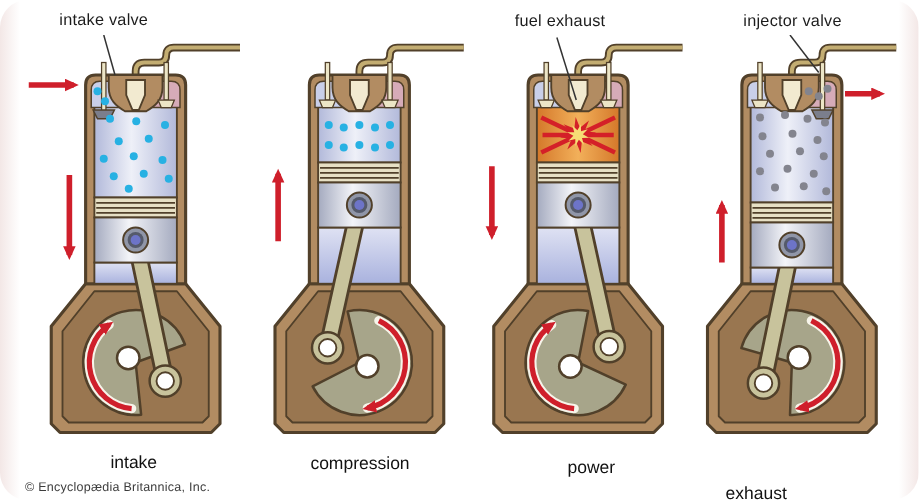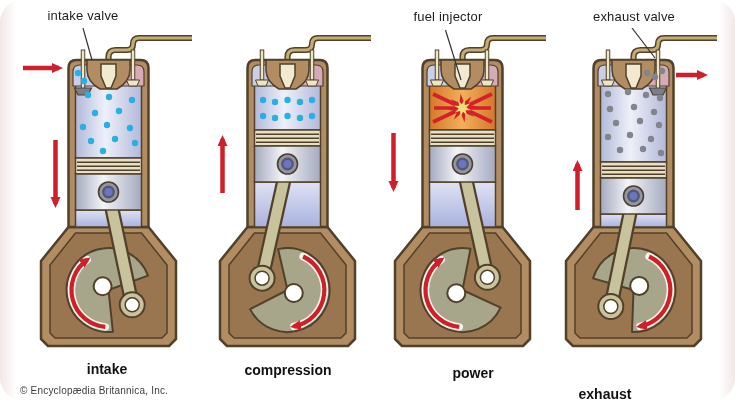--- a/index.html
+++ b/index.html
@@ -3,34 +3,34 @@
 <meta charset="utf-8">
 <style>
   html,body{margin:0;padding:0;background:#fff;}
   .figure{position:relative;width:735px;height:400px;background:#fff;overflow:hidden;
           font-family:"Liberation Sans",sans-serif;border-radius:22px;}
   .fade{position:absolute;top:0;bottom:0;width:16px;pointer-events:none;}
   .engine-slot{position:absolute;top:28px;width:175px;height:340px;}
   .engine-slot svg{display:block;}
   .callout{position:absolute;transform:translateX(-50%);font-size:13px;color:#1c1c1c;
            white-space:nowrap;letter-spacing:.2px;}
-  .stroke-label{position:absolute;transform:translateX(-50%);font-size:14px;font-weight:bold;
+  .stroke-label{position:absolute;transform:translateX(-50%);font-size:14px;font-weight:normal;
                 color:#111;white-space:nowrap;}
   .copyright{position:absolute;font-size:10px;color:#3c3c3c;letter-spacing:.2px;text-align:center;}
 </style>
 </head>
 <body>
 
 <div class="figure">
   <div class="fade" id="fade-l" style="left: 0px; background: linear-gradient(to right, rgb(243, 231, 230), rgba(255, 255, 255, 0));"></div>
   <div class="fade" id="fade-r" style="right: 0px; background: linear-gradient(to left, rgb(243, 231, 230), rgba(255, 255, 255, 0));"></div>
 
   <div class="callout" style="left: 83px; top: 8px;">intake valve</div>
-  <div class="callout" style="left: 448px; top: 9px;">fuel injector</div>
-  <div class="callout" style="left: 634px; top: 9px;">exhaust valve</div>
+  <div class="callout" style="left: 448px; top: 9px;">fuel exhaust</div>
+  <div class="callout" style="left: 634px; top: 9px;">injector valve</div>
 
   <div class="engine-slot" style="left: 20.5px;">
       <svg width="175" height="340" viewBox="0 0 175 340">
         <defs>
     <linearGradient id="gm0" x1="0" y1="0" x2="1" y2="0">
       <stop offset="0" stop-color="#b2b9da"></stop>
             <stop offset="0.45" stop-color="#eef0f8"></stop>
             <stop offset="1" stop-color="#b2b9da"></stop>
     </linearGradient>
     <linearGradient id="gc0" x1="0" y1="0" x2="1" y2="0">

